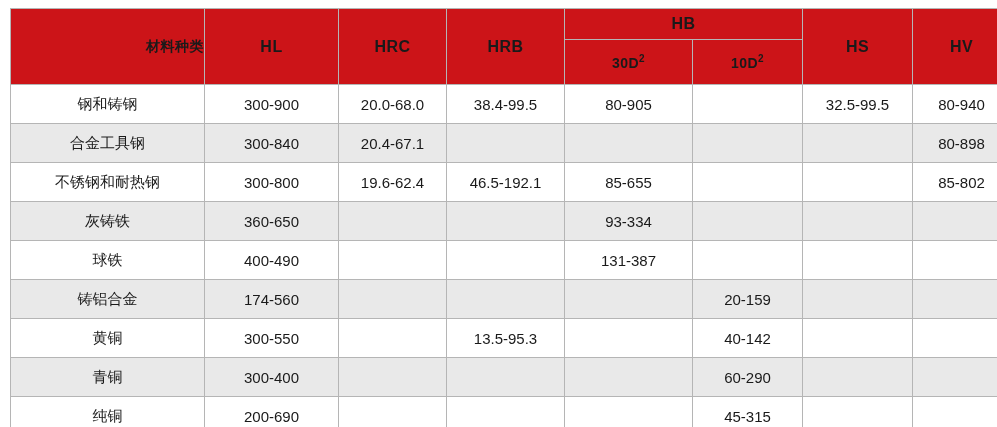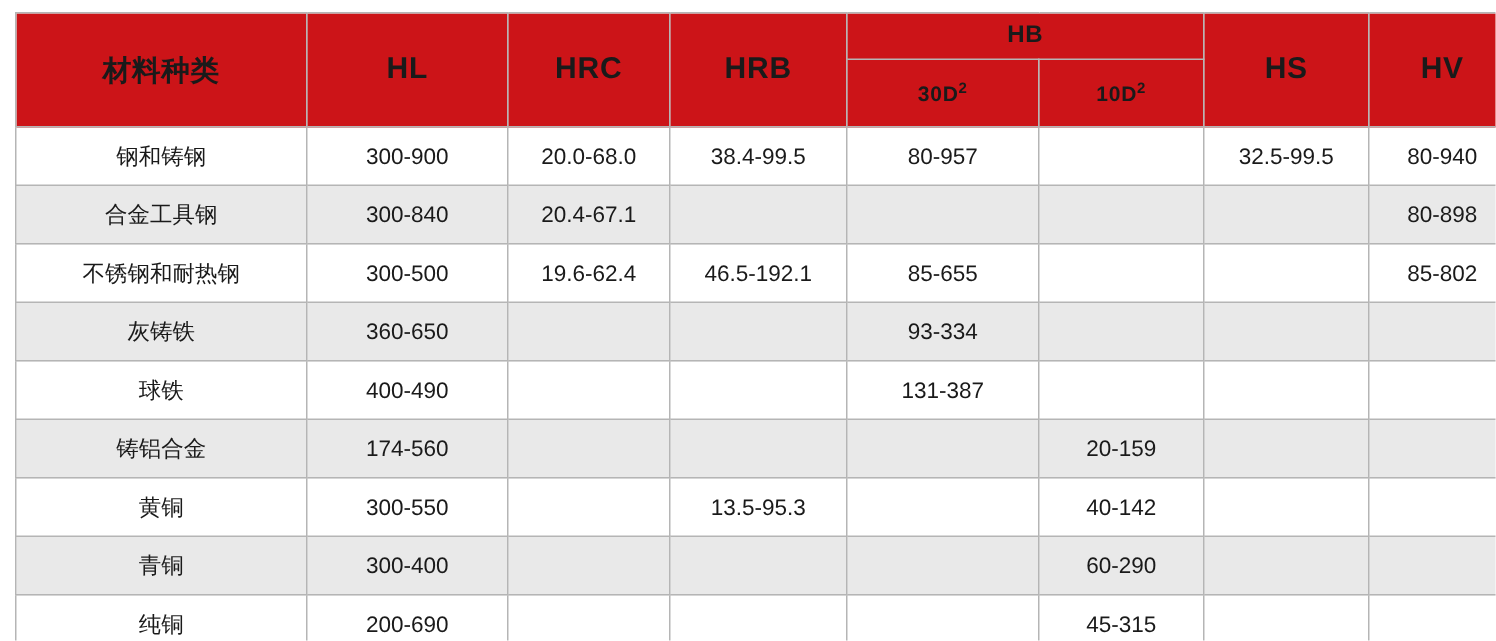--- a/index.html
+++ b/index.html
@@ -32,25 +32,26 @@
     padding: 0;
   }
   thead th {
     background: #cc1418;
     color: #ffffff;
     font-weight: bold;
     border-color: #cc1418;
     letter-spacing: 0.5px;
   }
   thead th.mat-head {
-    font-size: 19px;
+    font-size: 14px;
     height: 74px;
+    text-align: right;
   }
   thead th.single-head {
-    font-size: 20px;
+    font-size: 16px;
     height: 74px;
   }
   thead th.hb-group {
     font-size: 16px;
     height: 30px;
   }
   thead th.hb-sub {
     font-size: 14px;
     height: 44px;
   }
@@ -108,38 +109,38 @@
         <th class="hb-sub"><span>30D</span><sup>2</sup></th>
         <th class="hb-sub"><span>10D</span><sup>2</sup></th>
       </tr>
     </thead>
     <tbody>
       <tr>
         <td>钢和铸钢</td>
         <td>300-900</td>
         <td>20.0-68.0</td>
         <td>38.4-99.5</td>
-        <td>80-957</td>
+        <td>80-905</td>
         <td></td>
         <td>32.5-99.5</td>
         <td>80-940</td>
       </tr>
       <tr class="alt">
         <td>合金工具钢</td>
         <td>300-840</td>
         <td>20.4-67.1</td>
         <td></td>
         <td></td>
         <td></td>
         <td></td>
         <td>80-898</td>
       </tr>
       <tr>
         <td>不锈钢和耐热钢</td>
-        <td>300-500</td>
+        <td>300-800</td>
         <td>19.6-62.4</td>
         <td>46.5-192.1</td>
         <td>85-655</td>
         <td></td>
         <td></td>
         <td>85-802</td>
       </tr>
       <tr class="alt">
         <td>灰铸铁</td>
         <td>360-650</td>

